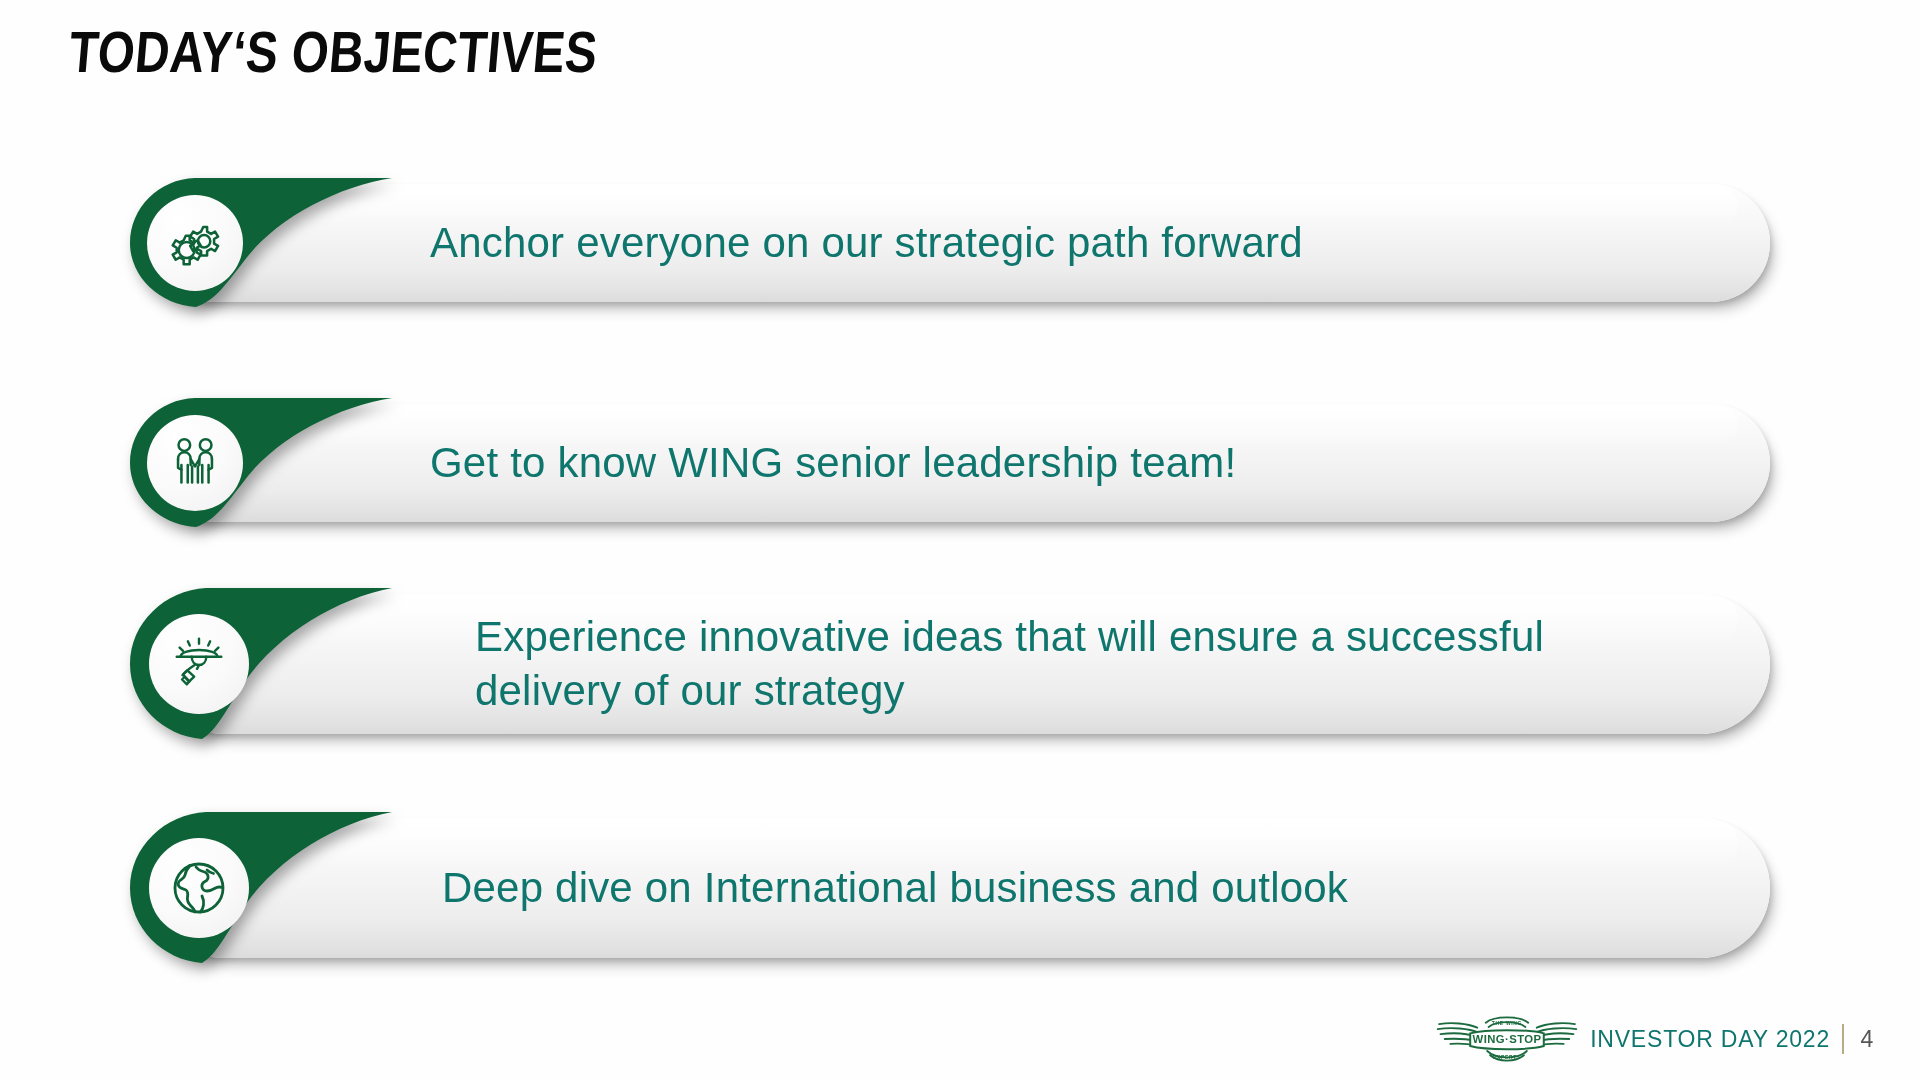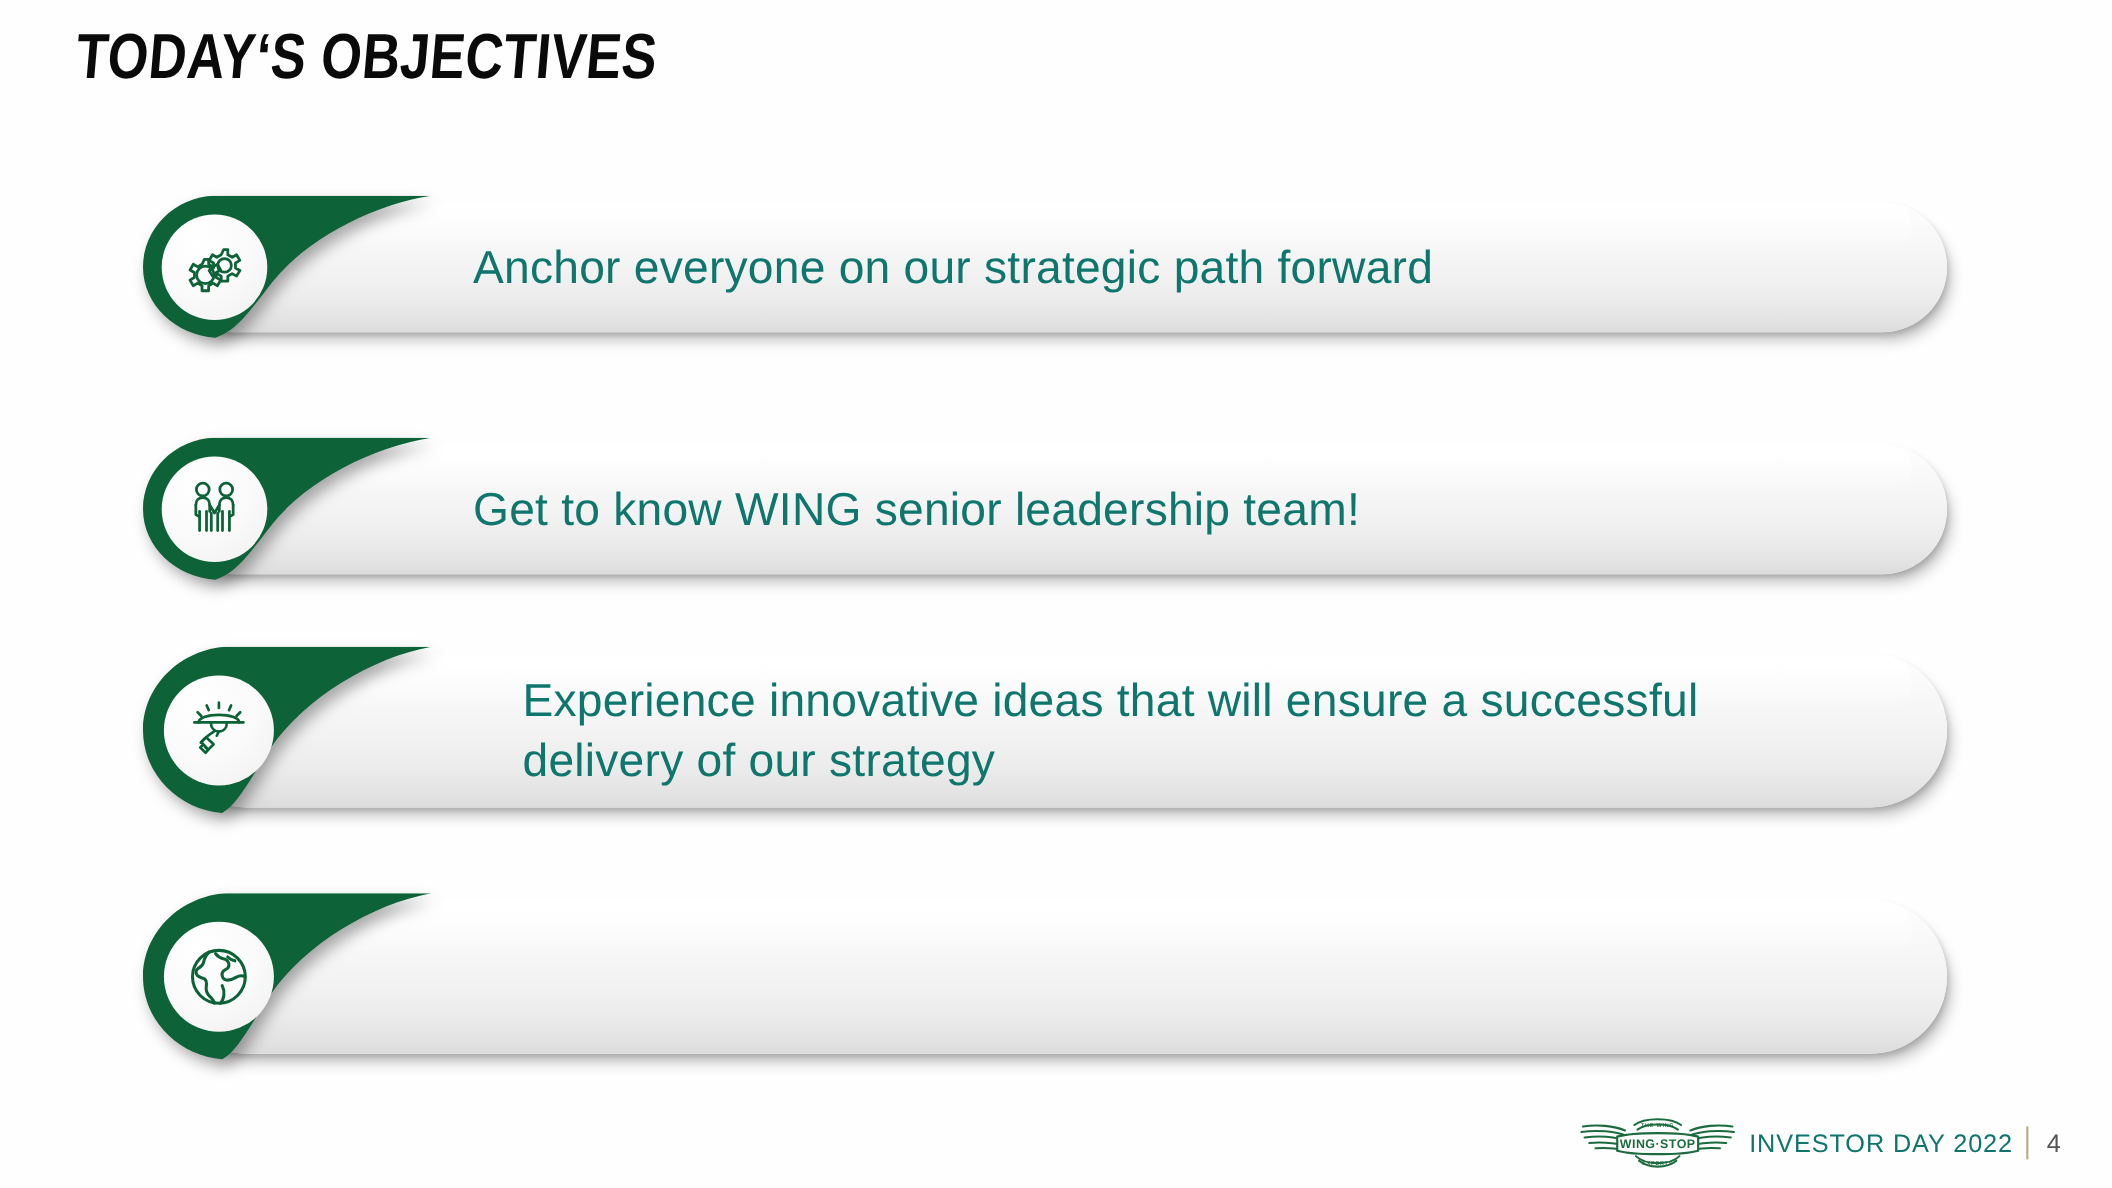--- a/index.html
+++ b/index.html
@@ -241,20 +241,21 @@
     </div>
     <div class="icon-disc">
       <svg width="64" height="64" viewBox="0 0 64 64" fill="none" stroke="#0d6337" stroke-width="2.8" stroke-linecap="round" stroke-linejoin="round">
         <circle cx="32" cy="32" r="24"></circle>
         <path d="M23 9.5 C20 13 18.5 16 18 19 C17.5 22 15 23 13 24.5 C11 26 10.5 29 12.5 31 C14.5 33 17 32.5 19 34 C21 35.5 21 38 20.5 41 C20 44 21 47 23.5 49.5 C26 52 27.5 54 28 56"></path>
         <path d="M29 11 C31 13.5 33.5 15 36 15.5 C38.5 16 40.5 17.5 41 20 C41.5 22.5 40 24.5 38 25.5 C36 26.5 34.5 28.5 35 31 C35.5 33.5 37.5 35 40 35 C42.5 35 45 34 47.5 32.5 C50 31 52.5 30.5 55 31.5"></path>
         <path d="M40 14 C42 16 44 17 46.5 17.5"></path>
         <path d="M35 40 C36.5 43 37 46 36.5 49 C36 52 35 54.5 33.5 56"></path>
       </svg>
     </div>
+    <div class="obj-text">Deep dive on International business and outlook</div>
   </div>
 
   <div id="footer">
 
     <svg id="footer-logo" viewBox="0 0 200 82" fill="none" aria-hidden="true">
       <g stroke="#1c6b3f" stroke-width="2.6" stroke-linecap="round" fill="none">
 
         <path d="M4 20 C22 17 44 19 58 25"></path>
         <path d="M2 27 C22 24 46 26 60 32"></path>
         <path d="M6 34 C24 32 44 33 58 38"></path>

